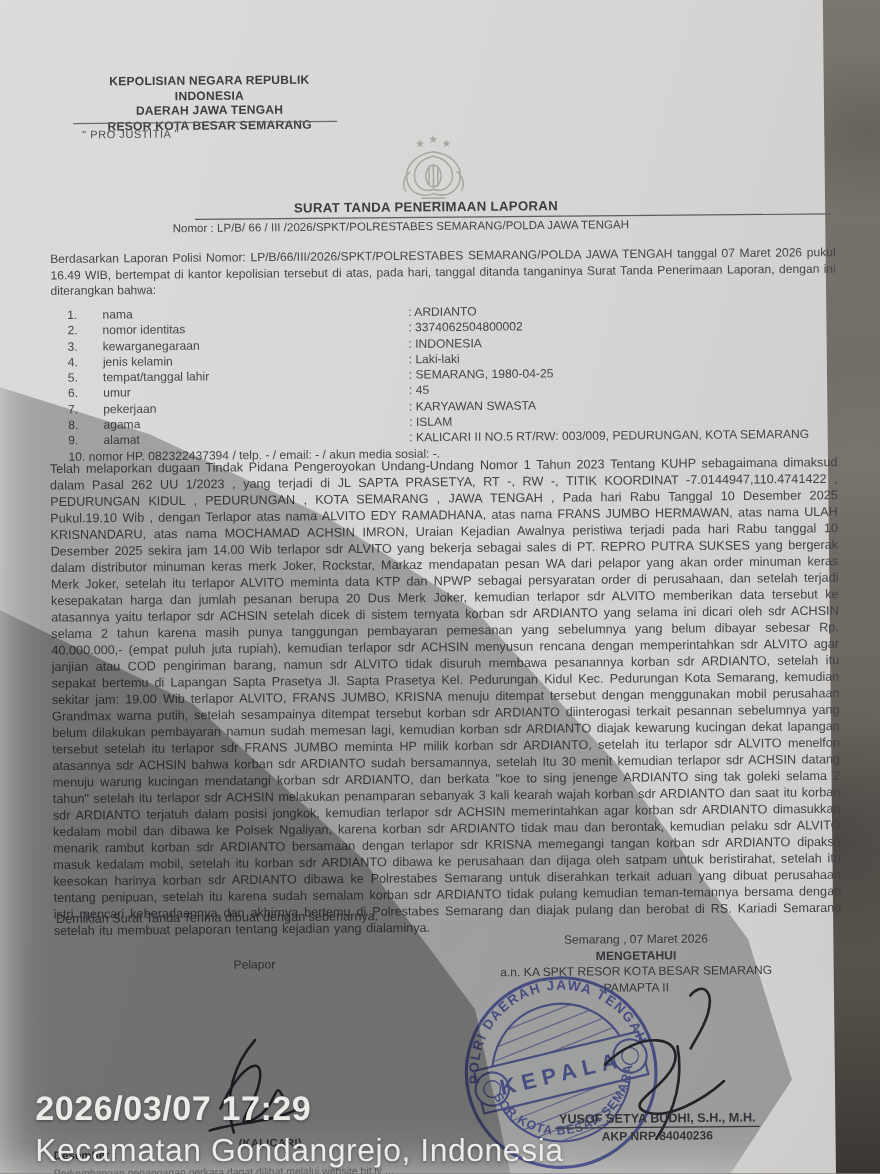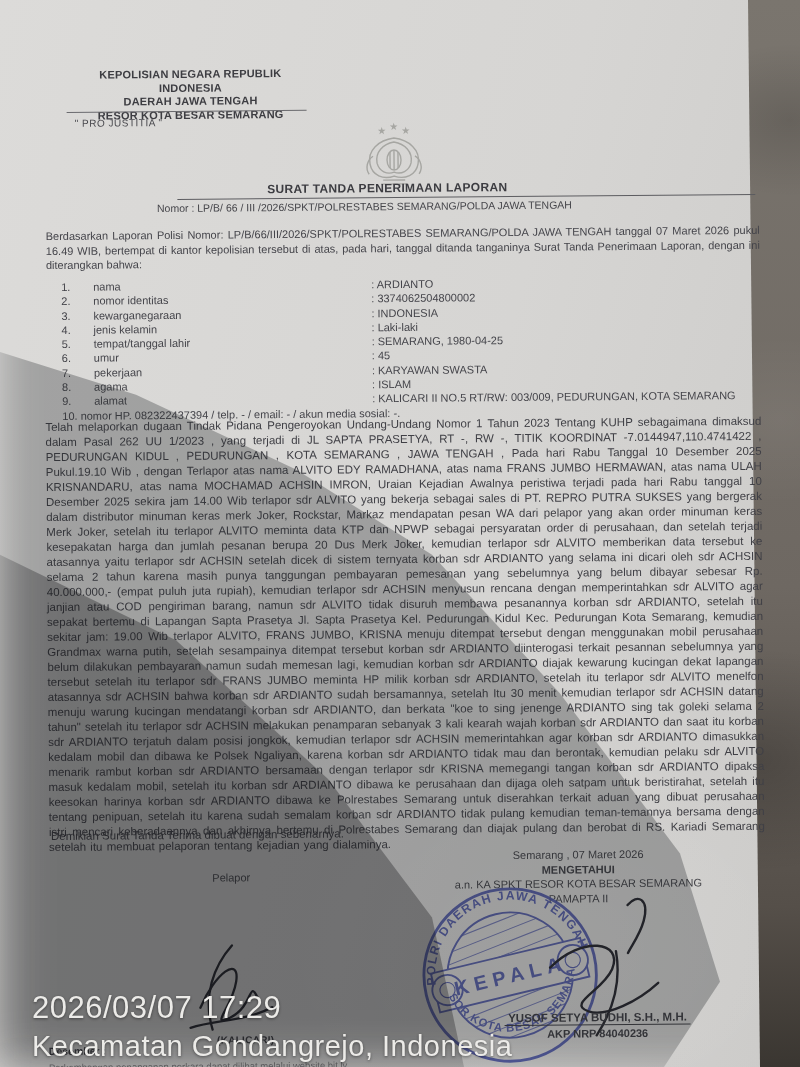--- a/index.html
+++ b/index.html
@@ -60,21 +60,21 @@
   .rightsig{left:528px;top:893px;}
 
   .shadow1{position:absolute;inset:0;z-index:3;pointer-events:none;
     background:rgba(30,32,38,.30);filter:blur(20px);
     clip-path:polygon(0 33%,17% 37%,37% 44%,54% 52%,70% 65%,85% 80%,90% 92%,83% 100%,0 100%);}
   .shadow2{position:absolute;inset:0;z-index:3;pointer-events:none;
     background:rgba(15,16,20,.32);filter:blur(26px);
     clip-path:polygon(0 52%,22% 60%,41% 73%,54% 86%,58% 100%,0 100%);}
 
   .overlay{position:absolute;z-index:4;color:#ecebe8;text-shadow:0 1px 3px rgba(0,0,0,.45);letter-spacing:.5px;}
-  .ov-time{left:32px;top:990px;font-size:31px;}
+  .ov-time{left:32px;top:990px;font-size:31px;font-weight:bold;}
   .ov-loc{left:32px;top:1030px;font-size:29px;}
 </style>
 </head>
 <body>
 
 <div class="paper"></div>
 
 <div class="doc">
 
   <div class="abs letterhead">

